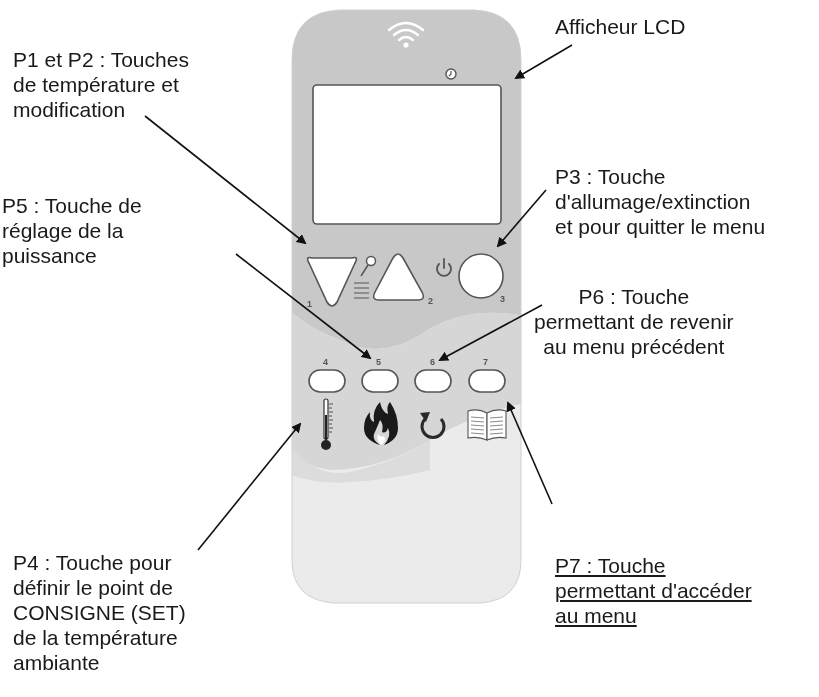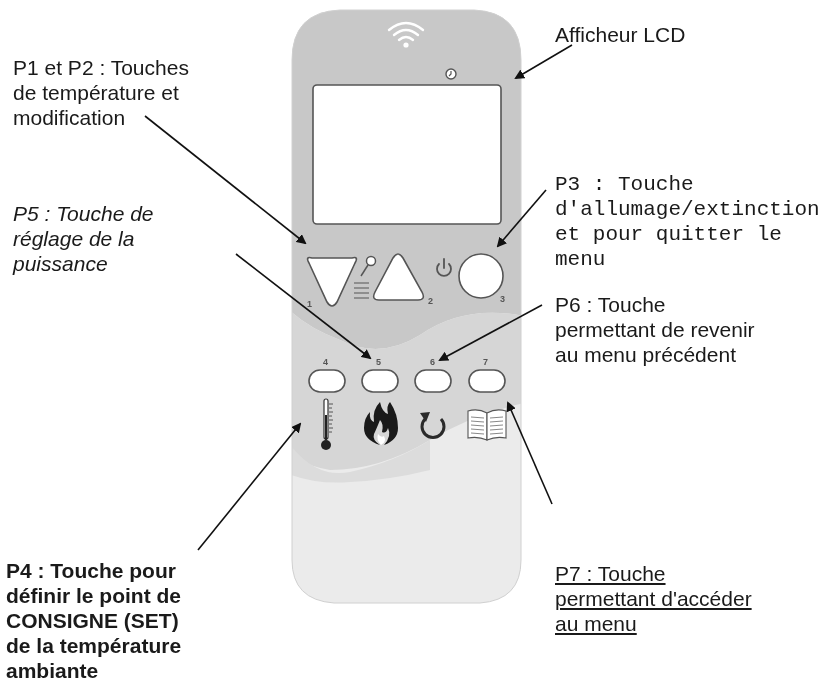--- a/index.html
+++ b/index.html
@@ -1,18 +1,18 @@
 <!DOCTYPE html>
 <html><head>
 <meta charset="utf-8">
 <style>
   html, body { margin: 0; padding: 0; background: #ffffff; }
   body { width: 819px; height: 697px; position: relative; overflow: hidden;
          font-family: "Liberation Sans", sans-serif; color: #1a1a1a; }
-  .label { position: absolute; font-size: 21px; line-height: 25px; white-space: pre-line; margin-top: 8px; }
+  .label { position: absolute; font-size: 21px; line-height: 25px; white-space: pre-line; }
   #remote { position: absolute; left: 0; top: 0; }
   #arrows { position: absolute; left: 0; top: 0; pointer-events: none; }
   .btn { cursor: pointer; }
 </style>
 </head>
 <body>
 
 <svg id="remote" width="819" height="697" viewBox="0 0 819 697">
   <defs>
     <clipPath id="bodyClip">
@@ -144,29 +144,29 @@
     <line x1="542" y1="305" x2="440" y2="360" marker-end="url(#ah)"></line>
     <line x1="198" y1="550" x2="300" y2="424" marker-end="url(#ah)"></line>
     <line x1="552" y1="504" x2="508" y2="403" marker-end="url(#ah)"></line>
   </g>
 </svg>
 
 <div class="label" style="left:555px; top:14px;">Afficheur LCD</div>
 <div class="label" style="left:13px; top:47px;">P1 et P2 : Touches
 de température et
 modification</div>
-<div class="label" style="left:13px; top:193px;font-style:italic;">P5 : Touche de
+<div class="label" style="left:2px; top:193px;">P5 : Touche de
 réglage de la
 puissance</div>
-<div class="label" style="left:555px; top:164px;font-family:Liberation Mono, monospace;">P3 : Touche
+<div class="label" style="left:555px; top:164px;">P3 : Touche
 d'allumage/extinction
 et pour quitter le menu</div>
-<div class="label" style="left:555px; top:284px;">P6 : Touche
+<div class="label" style="left:534px; top:284px;text-align:center;">P6 : Touche
 permettant de revenir
 au menu précédent</div>
-<div class="label" style="left:6px; top:550px;font-weight:bold;">P4 : Touche pour
+<div class="label" style="left:13px; top:550px;">P4 : Touche pour
 définir le point de
 CONSIGNE (SET)
 de la température
 ambiante</div>
 <div class="label" style="left:555px; top:553px;text-decoration:underline;">P7 : Touche
 permettant d'accéder
 au menu</div>
 
 </body></html>

